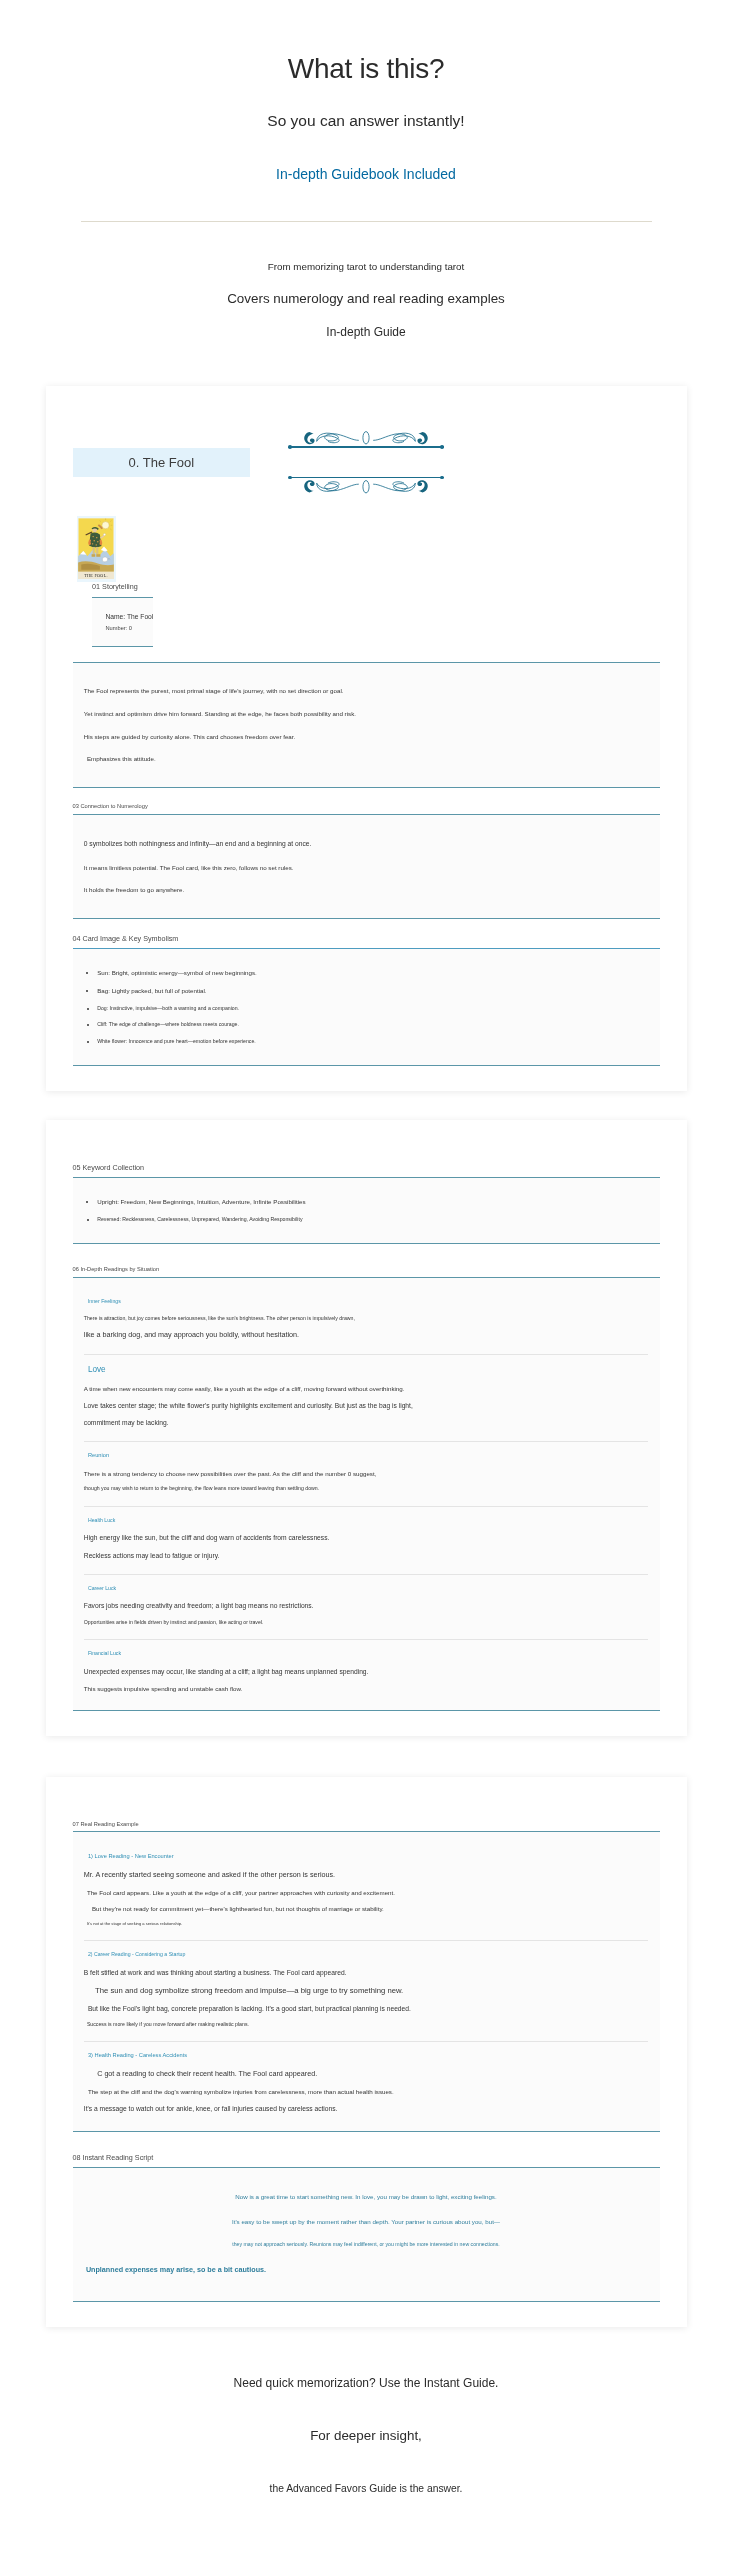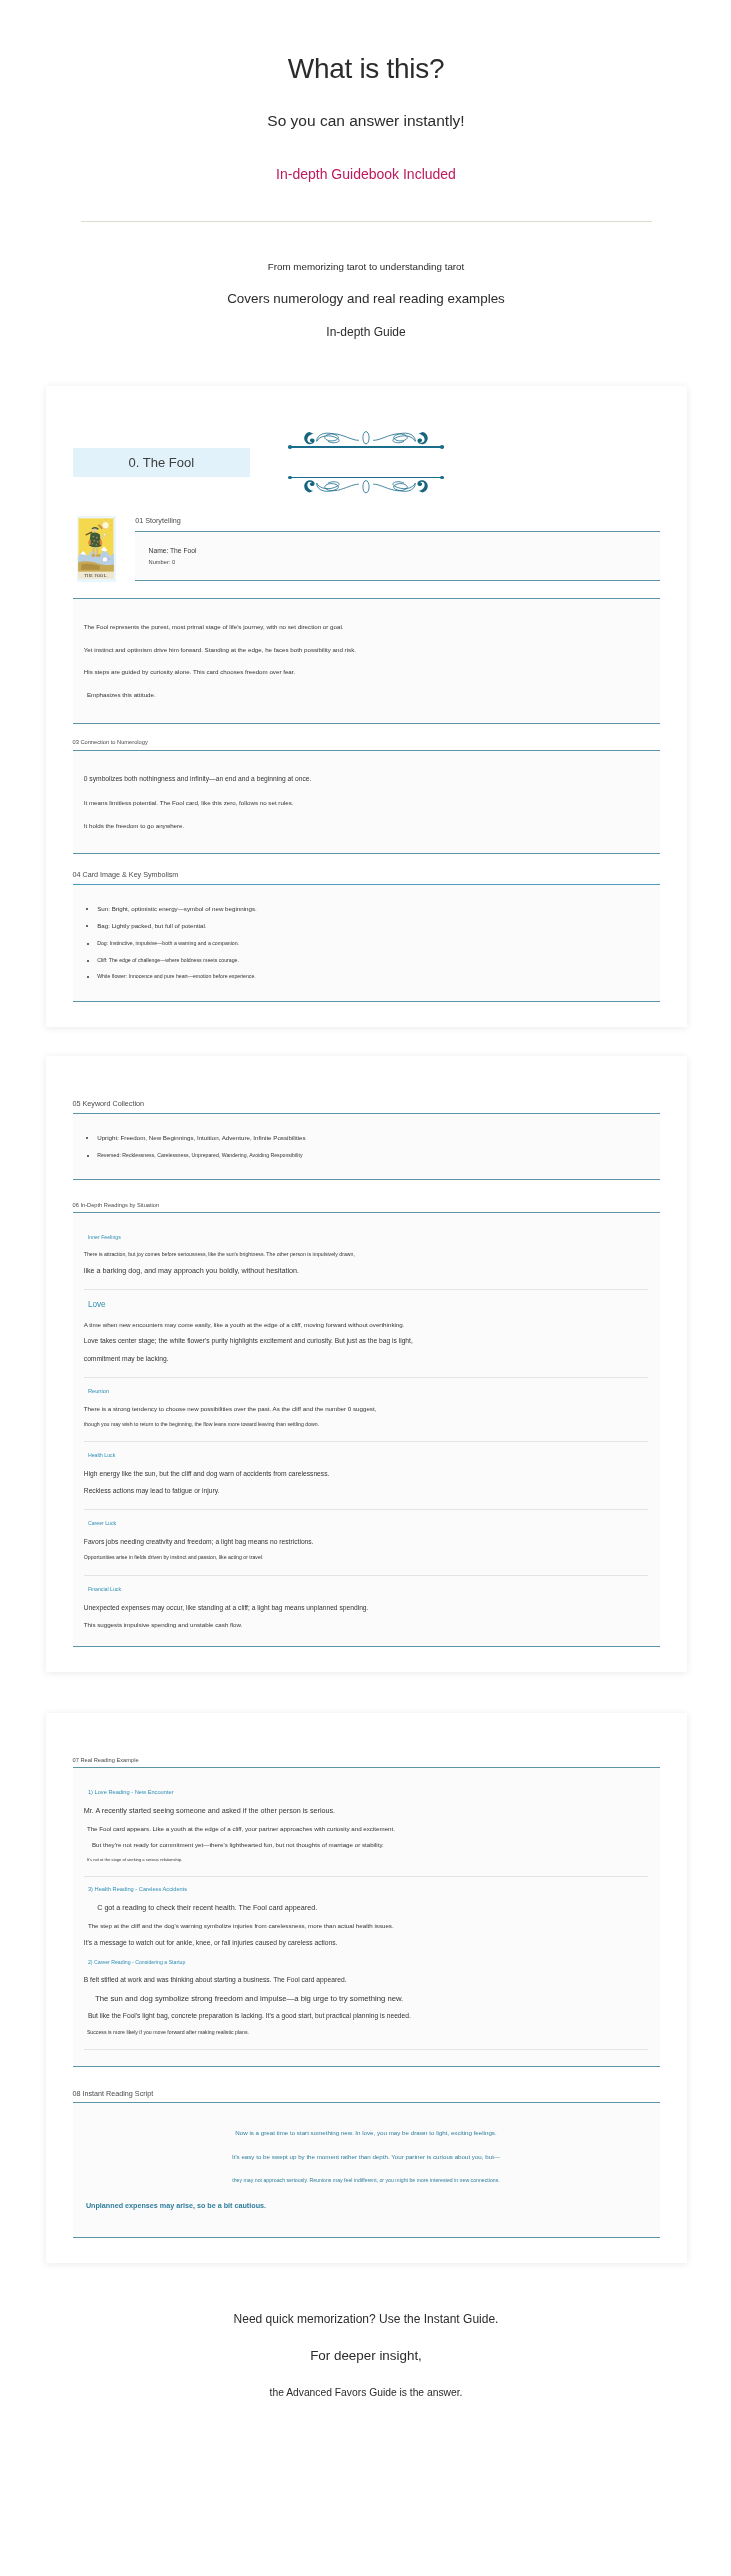--- a/index.html
+++ b/index.html
@@ -27,21 +27,21 @@
   .hero-sub1 {
     font-size:15.5px;
     font-weight:400;
     color:#2b2b2b;
     margin:0;
     padding:27px 0 0 0;
   }
   .hero-sub2 {
     font-size:14px;
     font-weight:400;
-    color:#be185d;
+    color:#0369a1;
     margin:0;
     padding:36px 0 0 0;
   }
   .hero-rule {
     width:571px;
     height:0.5px;
     background:#dedacd;
     margin:39px auto 0 auto;
   }
 
@@ -78,21 +78,21 @@
   .card-name {
     display:inline-block;
     background:#e2f2fb;
     color:#3d3d3d;
     font-size:13px;
     padding:6.7px 56px;
     line-height:1.2;
   }
 
   
-  .card-row { display:flex; align-items:flex-start; padding:9.3px 0 0 0; }
+  .card-row { display:flex; align-items:flex-start; padding:9.3px 0 0 0;flex-direction:column; }
   .card-img-box {
     width:39px;
     background:#eaf6fd;
     padding:1.5px;
     flex:0 0 auto;
     margin-left:4.1px;
   }
   .card-meta { flex:1; padding-left:19.6px; }
   .sec-label {
     font-size:7.2px;
@@ -141,21 +141,21 @@
   .script-line { color:#2f7e9c; line-height:1.5; padding:4.6px 0; text-align:center; }
   .script-line.s1 { font-size:6.2px; }
   .script-line.s2 { font-size:6.2px; }
   .script-line.s3 { font-size:5.2px; }
   .script-line.s4 { font-size:7.2px; text-align:left; padding-left:2.1px; }
   .script-line.s5 { font-size:7.2px; text-align:left; padding-left:2.1px;font-weight:bold; }
 
   
   .footer { text-align:center; padding:49px 0 46px 0; }
   .foot-1 { font-size:12px; color:#2b2b2b; margin:0; }
-  .foot-2 { font-size:13.4px; color:#2b2b2b; margin:0; padding-top:21.6px; }
+  .foot-2 { font-size:13.4px; color:#2b2b2b; margin:16px; padding-top:21.6px; }
   .foot-3 { font-size:10.3px; color:#2b2b2b; margin:0; padding-top:24px; }
   .pad-top-lg { padding-top:47px; }
 </style>
 </head>
 <body>
 
 <div class="page">
 
   <div class="hero">
     <h1 class="hero-title">What is this?</h1>
@@ -384,35 +384,35 @@
         <div class="sit">
           <div class="sit-title t3">1) Love Reading - New Encounter</div>
           <p class="p-line" style="font-size:7.2px;">Mr. A recently started seeing someone and asked if the other person is serious.</p>
           <p class="p-line" style="font-size:6.2px;padding-left:3.1px;">The Fool card appears. Like a youth at the edge of a cliff, your partner approaches with curiosity and excitement.</p>
           <p class="p-line" style="font-size:6.2px;padding-left:8.2px;">But they're not ready for commitment yet—there's lighthearted fun, but not thoughts of marriage or stability.</p>
           <p class="p-line" style="font-size:4.1px;padding-left:3.1px;">It's not at the stage of seeking a serious relationship.</p>
           <div class="sit-hr"></div>
         </div>
 
         <div class="sit">
-          <div class="sit-title t3">3) Health Reading - Careless Accidents</div>
-          <p class="p-line" style="font-size:7.2px;padding-left:13.4px;">C got a reading to check their recent health. The Fool card appeared.</p>
-          <p class="p-line" style="font-size:6.2px;padding-left:4.1px;">The step at the cliff and the dog's warning symbolize injuries from carelessness, more than actual health issues.</p>
-          <p class="p-line" style="font-size:6.7px;">It's a message to watch out for ankle, knee, or fall injuries caused by careless actions.</p>
-        </div>
-
-        <div class="sit">
           <div class="sit-title t2">2) Career Reading - Considering a Startup</div>
           <p class="p-line" style="font-size:6.7px;">B felt stifled at work and was thinking about starting a business. The Fool card appeared.</p>
           <p class="p-line" style="font-size:7.7px;padding-left:11.3px;">The sun and dog symbolize strong freedom and impulse—a big urge to try something new.</p>
           <p class="p-line" style="font-size:6.7px;padding-left:4.1px;">But like the Fool's light bag, concrete preparation is lacking. It's a good start, but practical planning is needed.</p>
           <p class="p-line" style="font-size:5.2px;padding-left:3.1px;">Success is more likely if you move forward after making realistic plans.</p>
           <div class="sit-hr"></div>
         </div>
 
+        <div class="sit">
+          <div class="sit-title t3">3) Health Reading - Careless Accidents</div>
+          <p class="p-line" style="font-size:7.2px;padding-left:13.4px;">C got a reading to check their recent health. The Fool card appeared.</p>
+          <p class="p-line" style="font-size:6.2px;padding-left:4.1px;">The step at the cliff and the dog's warning symbolize injuries from carelessness, more than actual health issues.</p>
+          <p class="p-line" style="font-size:6.7px;">It's a message to watch out for ankle, knee, or fall injuries caused by careless actions.</p>
+        </div>
+
       </div>
     </div>
 
     <div class="section" style="padding-top:21.6px;">
       <div class="sec-head">08 Instant Reading Script</div>
       <div class="sec-body">
         <p class="script-line s1">Now is a great time to start something new. In love, you may be drawn to light, exciting feelings.</p>
         <p class="script-line s2">It's easy to be swept up by the moment rather than depth. Your partner is curious about you, but—</p>
         <p class="script-line s3">they may not approach seriously. Reunions may feel indifferent, or you might be more interested in new connections.</p>
         <p class="script-line s5">Unplanned expenses may arise, so be a bit cautious.</p>

